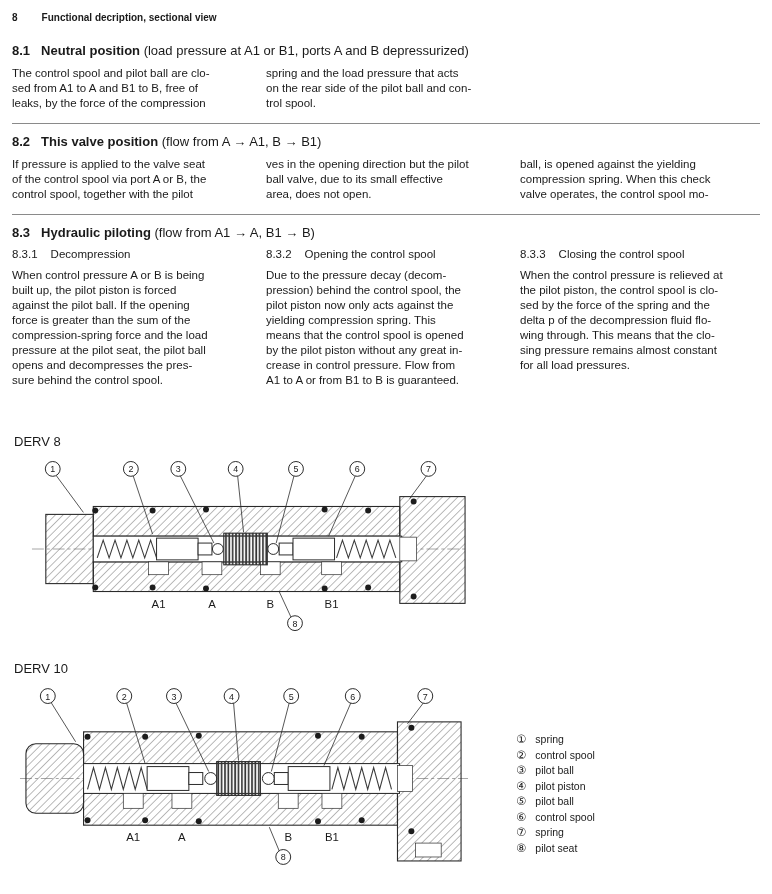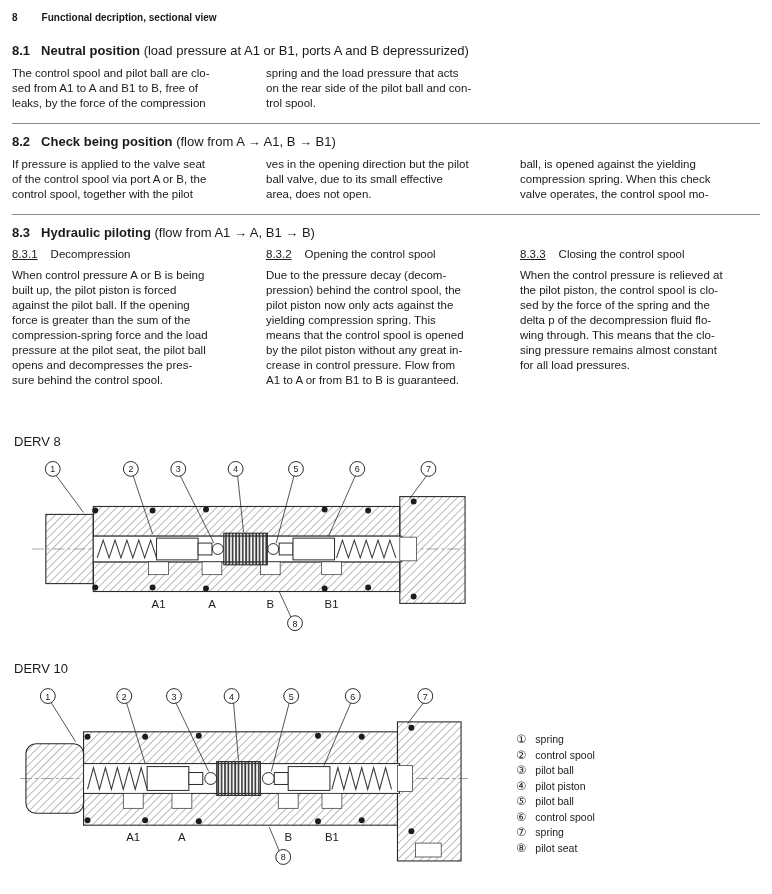--- a/index.html
+++ b/index.html
@@ -7,21 +7,21 @@
   .page { padding:8px 12px 10px 12px; }
 
   .h1 { font-size:10px; font-weight:bold; margin:4px 0 20px 0; }
   .h1 .h1-num { margin-right:24px; }
 
   .h2 { font-size:13px; font-weight:bold; margin:0 0 8px 0; }
   .h2 .h2-num { margin-right:11px; }
   .h2 .h2-note { font-weight:normal; font-size:13px; }
 
   .h3 { font-size:11.5px; font-weight:normal; margin:0 0 8px 0; }
-  .h3 .h3-num { margin-right:13px;text-decoration:underline; }
+  .h3 .h3-num { margin-right:13px; }
 
   .cols { display:grid; grid-template-columns:repeat(3,1fr); column-gap:14px; }
   .col { margin:0; font-size:11.5px; line-height:15px; white-space:pre-line; text-align:left; }
 
   .rule { border:none; border-top:1px solid #8a8a8a; margin:12px 0 10px 0; }
 
   .figure { margin-top:14px; }
   .figure-derv8 { margin-top:46px; }
   .fig-label { font-size:13px; margin:0 0 6px 2px; }
   .fig-row { display:flex; align-items:flex-start; }
@@ -73,21 +73,21 @@
       <p class="col">spring and the load pressure that acts
 on the rear side of the pilot ball and con-
 trol spool.</p>
       <p class="col"></p>
     </div>
   </section>
 
   <hr class="rule">
 
   <section>
-    <h2 class="h2"><span class="h2-num">8.2</span><span>Check being position</span> <span class="h2-note">(flow from A → A1, B → B1)</span></h2>
+    <h2 class="h2"><span class="h2-num">8.2</span><span>This valve position</span> <span class="h2-note">(flow from A → A1, B → B1)</span></h2>
     <div class="cols">
       <p class="col">If pressure is applied to the valve seat
 of the control spool via port A or B, the
 control spool, together with the pilot</p>
       <p class="col">ves in the opening direction but the pilot
 ball valve, due to its small effective
 area, does not open.</p>
       <p class="col">ball, is opened against the yielding
 compression spring. When this check
 valve operates, the control spool mo-</p>

